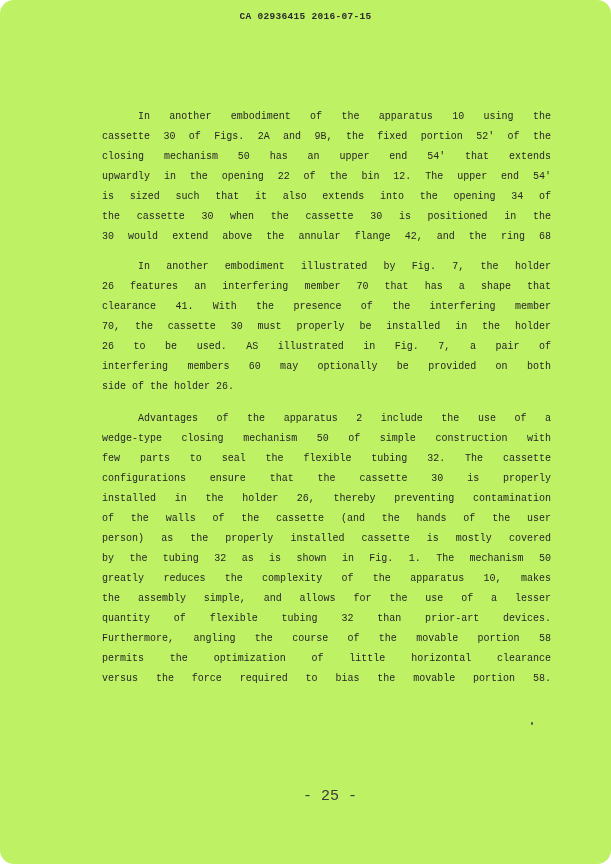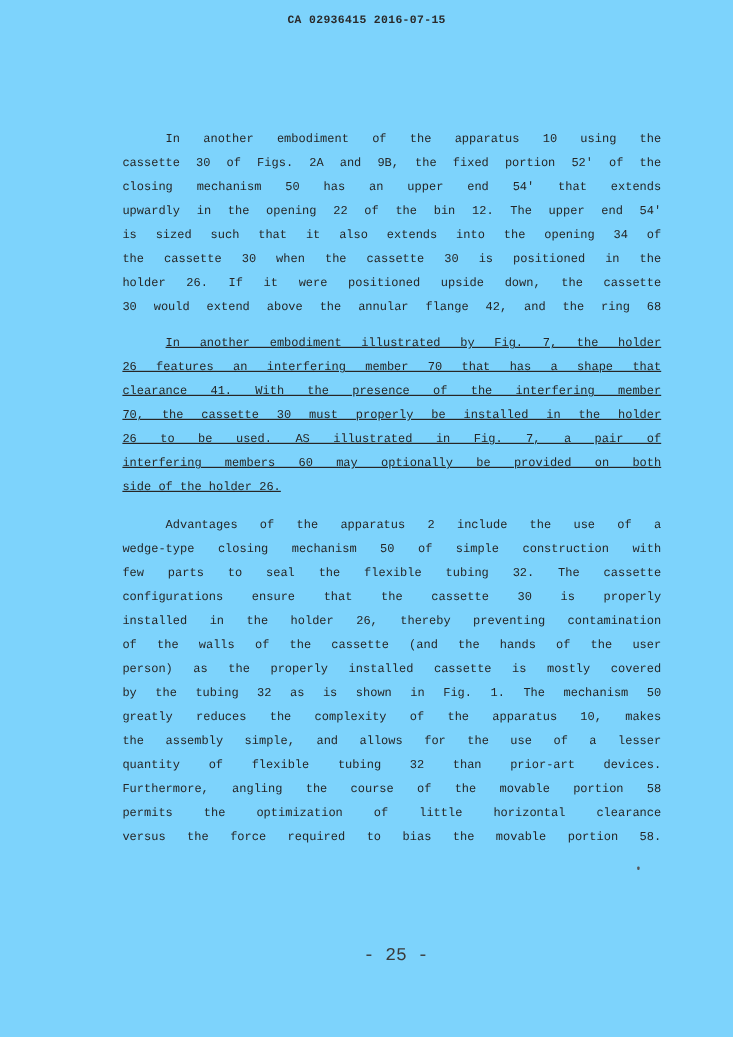--- a/index.html
+++ b/index.html
@@ -4,40 +4,41 @@
 <style>
   html, body { margin: 0; padding: 0; }
   body {
     width: 611px; height: 864px;
     background: #ffffff;
     font-family: "Liberation Mono", "DejaVu Sans Mono", monospace;
   }
   .page {
     position: relative;
     width: 611px; height: 864px;
-    background: #7dd3fc;
+    background: #bef264;
     overflow: hidden;
+    border-radius: 14px;
   }
   .header {
     position: absolute;
     top: 11px; left: 0; width: 611px;
     text-align: center;
     font-size: 9.5px;
     font-weight: bold;
     letter-spacing: 0.3px;
     color: #2a2a2a;
   }
   .docbody {
     position: absolute;
     top: 107px; left: 102px; width: 449px;
     font-size: 10px;
     color: #262626;
   }
   .paragraph { margin: 0; }
-  .paragraph:nth-child(2) { margin-top: 10px; text-decoration: underline; }
+  .paragraph:nth-child(2) { margin-top: 10px; }
   .paragraph:nth-child(3) { margin-top: 12px; }
   .line {
     height: 20px;
     line-height: 20px;
     white-space: nowrap;
     overflow: visible;
   }
   .line.just {
     white-space: normal;
     text-align: justify;
@@ -67,21 +68,20 @@
   <div class="header">CA 02936415 2016-07-15</div>
 
   <div class="docbody" style="color: rgb(38, 38, 38);">
       <div class="paragraph">
         <div class="line just indent">In another embodiment of the apparatus 10 using the</div>
         <div class="line just">cassette 30 of Figs. 2A and 9B, the fixed portion 52' of the</div>
         <div class="line just">closing mechanism 50 has an upper end 54' that extends</div>
         <div class="line just">upwardly in the opening 22 of the bin 12.  The upper end 54'</div>
         <div class="line just">is sized such that it also extends into the opening 34 of</div>
         <div class="line just">the cassette 30 when the cassette 30 is positioned in the</div>
-        <div class="line just">holder 26.  If it were positioned upside down, the cassette</div>
         <div class="line just">30 would extend above the annular flange 42, and the ring 68</div>
       </div>
       <div class="paragraph">
         <div class="line just indent">In another embodiment illustrated by Fig. 7, the holder</div>
         <div class="line just">26 features an interfering member 70 that has a shape that</div>
         <div class="line just">clearance 41.  With the presence of the interfering member</div>
         <div class="line just">70, the cassette 30 must properly be installed in the holder</div>
         <div class="line just">26 to be used.  AS illustrated in Fig. 7, a pair of</div>
         <div class="line just">interfering members 60 may optionally be provided on both</div>
         <div class="line">side of the holder 26.</div>

